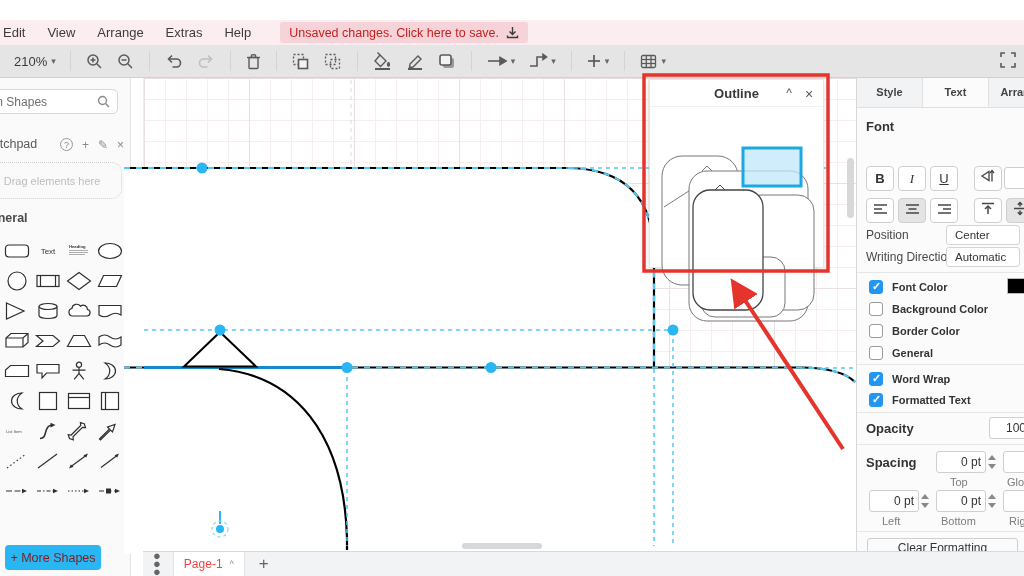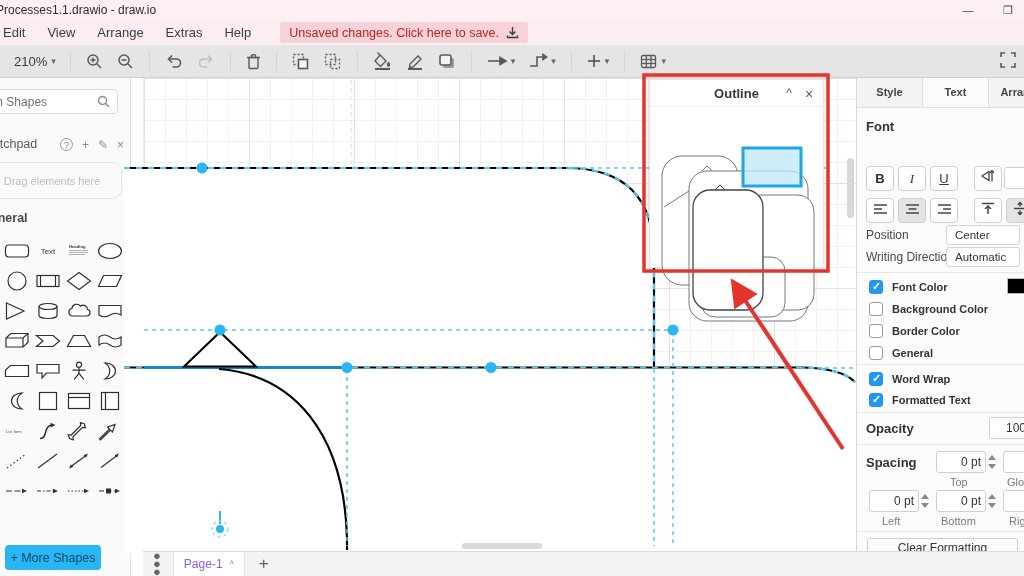--- a/index.html
+++ b/index.html
@@ -32,21 +32,21 @@
   .search-box { position:absolute; left:-24px; top:11px; width:142px; height:25px; background:#fff; border:1px solid #d9d9d9; border-radius:5px; display:flex; align-items:center; }
   .search-box .stext { font-size:12px; color:#6f6f6f; margin-left:-12px; white-space:nowrap; overflow:hidden; }
   .search-box svg { position:absolute; right:7px; top:5px; }
   .pane-title { position:absolute; font-size:12.5px; color:#595959; white-space:nowrap; }
   .scratch-icons { position:absolute; right:6px; top:60px; display:flex; gap:9px; color:#8a8a8a; font-size:12px; }
   .drag-area { position:absolute; left:-18px; top:84px; width:140px; height:37px; border:1.6px dotted #cfcfcf; border-radius:10px; display:flex; align-items:center; justify-content:center; }
   .drag-area span { font-size:11px; color:#bdbdbd; white-space:nowrap; }
   .palette { position:absolute; left:1px; top:158px; width:128px; display:flex; flex-wrap:wrap; }
   .cell { width:31px; height:30px; display:flex; align-items:center; justify-content:center; }
   .cell svg { stroke:#2f2f2f; fill:#fff; stroke-width:1.2; }
-  .more-shapes { position:absolute; left:5px; top:467px; width:96px; height:25px; background:#29b6f2; color:#0c4a6e; font-size:12.5px; border:none; border-radius:4px; display:flex; align-items:center; justify-content:center; }
+  .more-shapes { position:absolute; left:5px; top:467px; width:96px; height:25px; background:#29b6f2; color:#7f1d1d; font-size:12.5px; border:none; border-radius:4px; display:flex; align-items:center; justify-content:center; }
 
   
   .canvas { left:143px; top:78px; width:713px; height:473px; background-color:#fff;
     background-image:
       repeating-linear-gradient(to right, #ecdfdf 0 1px, transparent 1px 105px),
       repeating-linear-gradient(to bottom, #ecdfdf 0 1px, transparent 1px 105px),
       repeating-linear-gradient(to right, #f7eeee 0 1px, transparent 1px 21px),
       repeating-linear-gradient(to bottom, #f7eeee 0 1px, transparent 1px 21px);
     border-left:1px solid #ededed; }
   .vscroll { left:847px; top:158px; width:7px; height:60px; background:#d8d8d8; border-radius:4px; z-index:15; }
@@ -55,21 +55,21 @@
   
   .outline { left:649px; top:79px; width:175px; height:189px; background:#fff; border:1px solid #e6e6e6; box-shadow:0 2px 6px rgba(0,0,0,.12); z-index:20; }
   .outline-header { height:27px; border-bottom:1px solid #f0f0f0; position:relative; }
   .outline-header .ol-title { position:absolute; left:0; right:0; text-align:center; top:6px; font-size:13px; font-weight:bold; color:#383838; }
   .ol-btn { position:absolute; top:6px; font-size:12px; color:#555; width:16px; text-align:center; }
 
   
   .footer { left:143px; top:551px; width:881px; height:25px; background:#f1f3f4; border-top:1px solid #dadada; display:flex; align-items:center; z-index:5; }
   .kebab { color:#666; font-size:13px; letter-spacing:0; margin-left:10px; line-height:8px; }
   .page-tab { margin-left:12px; background:#fff; height:25px; padding:0 10px; display:flex; align-items:center; border-right:1px solid #e4e4e4; border-left:1px solid #e4e4e4; }
-  .page-tab span.lbl { font-size:12px; color:#8b5cf6; }
+  .page-tab span.lbl { font-size:12px; color:#ef4444; }
   .page-tab span.caret2 { font-size:9px; color:#888; margin-left:7px; }
   .add-page { margin-left:14px; color:#5f6368; font-size:17px; }
 
   
   .rpanel { left:856px; top:78px; width:168px; height:498px; background:#fbfbfb; border-left:1px solid #d7d7d7; overflow:hidden; }
   .rtabs { position:absolute; left:0; top:0; width:200px; height:30px; background:#f1f3f4; border-bottom:1px solid #e0e0e0; display:flex; }
   .rtab { width:66px; text-align:center; font-size:11px; font-weight:bold; color:#444; line-height:29px; border-right:1px solid #e0e0e0; }
   .rtab.active { background:#fbfbfb; border-bottom:1px solid #fbfbfb; }
   .sec-label { position:absolute; left:9px; font-size:13px; font-weight:bold; color:#333; }
   .ffam { position:absolute; left:8px; top:58px; width:153px; height:22px; background:#f3f3f3; border:1px solid #d4d4d4; border-radius:4px; font-size:12px; color:#333; text-align:center; line-height:20px; }
@@ -92,25 +92,20 @@
   .small-lbl { position:absolute; font-size:11px; color:#7c7c7c; }
   .clear-btn { position:absolute; left:10px; top:460px; width:151px; height:21px; background:#fbfbfb; border:1px solid #cfcfcf; border-radius:3px; font-size:12px; color:#333; text-align:center; line-height:19px; }
 
   svg { overflow:visible; }
 </style>
 </head>
 <body>
 
 <div class="app">
 
-  <div class="abs titlebar">
-    <div class="title">Processes1.1.drawio - draw.io</div>
-    <div class="win-btn" style="left:960px;">—</div>
-    <div class="win-btn" style="left:1000px;">❐</div>
-  </div>
 
   <div class="abs menubar">
     <div class="menu-item" style="padding-left:3px;">Edit</div>
     <div class="menu-item">View</div>
     <div class="menu-item">Arrange</div>
     <div class="menu-item">Extras</div>
     <div class="menu-item">Help</div>
     <div class="unsaved-pill">
       <span>Unsaved changes. Click here to save.</span>
       <svg width="13" height="13" viewBox="0 0 13 13">

